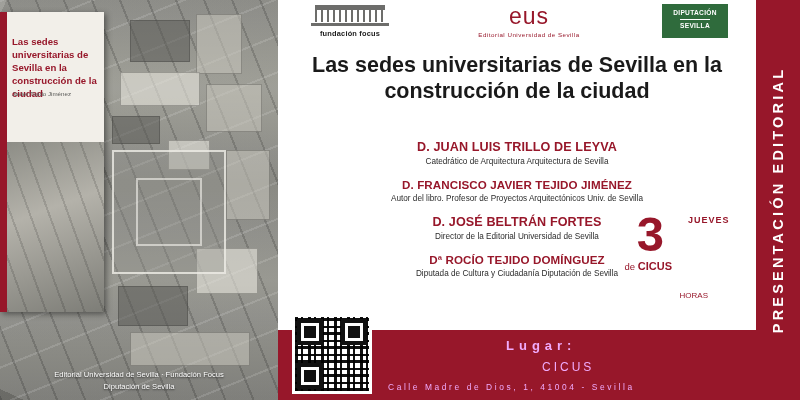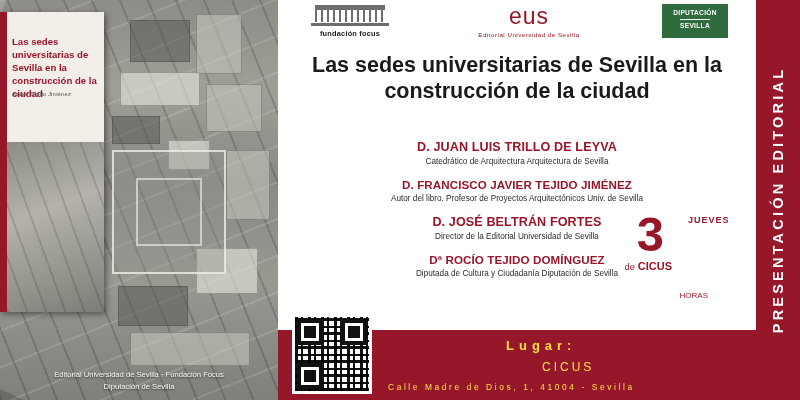--- a/index.html
+++ b/index.html
@@ -250,21 +250,21 @@
   }
 
   
   .place-band {
     position: absolute;
     left: 0;
     bottom: 0;
     width: 478px;
     height: 70px;
     background: #97172a;
-    color: #fde047;
+    color: #f0abfc;
   }
   .place-label {
     position: absolute;
     left: 228px;
     top: 8px;
     font-size: 13px;
     font-weight: bold;
     letter-spacing: 5px;
   }
   .place-venue {

